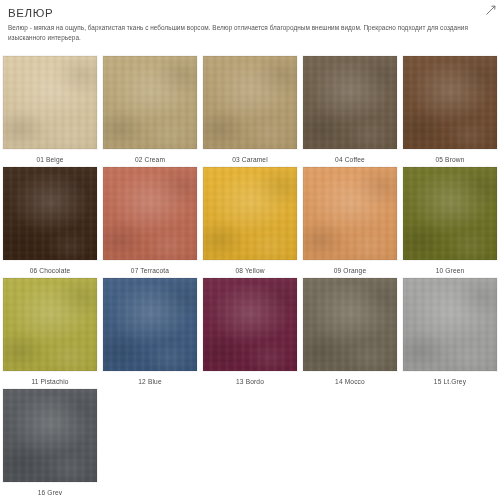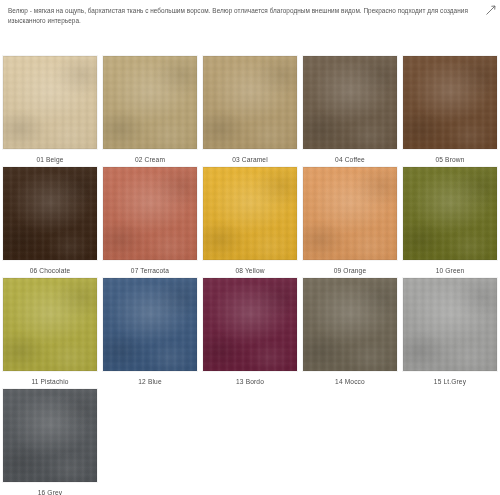--- a/index.html
+++ b/index.html
@@ -115,20 +115,21 @@
     color: #4b4b4b;
     padding-top: 5px;
     letter-spacing: 0.15px;
     white-space: nowrap;
   }
 </style>
 </head>
 <body>
 
 <div class="header">
+  <h1 class="title">ВЕЛЮР</h1>
   <p class="desc">Велюр - мягкая на ощупь, бархатистая ткань с небольшим ворсом. Велюр отличается благородным внешним видом. Прекрасно подходит для создания изысканного интерьера.</p>
 </div>
 
 <div class="resize-glyph">
   <svg viewBox="0 0 12 12" width="12" height="12" aria-hidden="true">
     <path d="M1.5 10.5 L10 2" stroke="#6b6b6b" stroke-width="0.9" fill="none"></path>
     <path d="M10 2 L6.4 2.3 M10 2 L9.7 5.6" stroke="#6b6b6b" stroke-width="0.9" fill="none"></path>
   </svg>
 </div>
 

